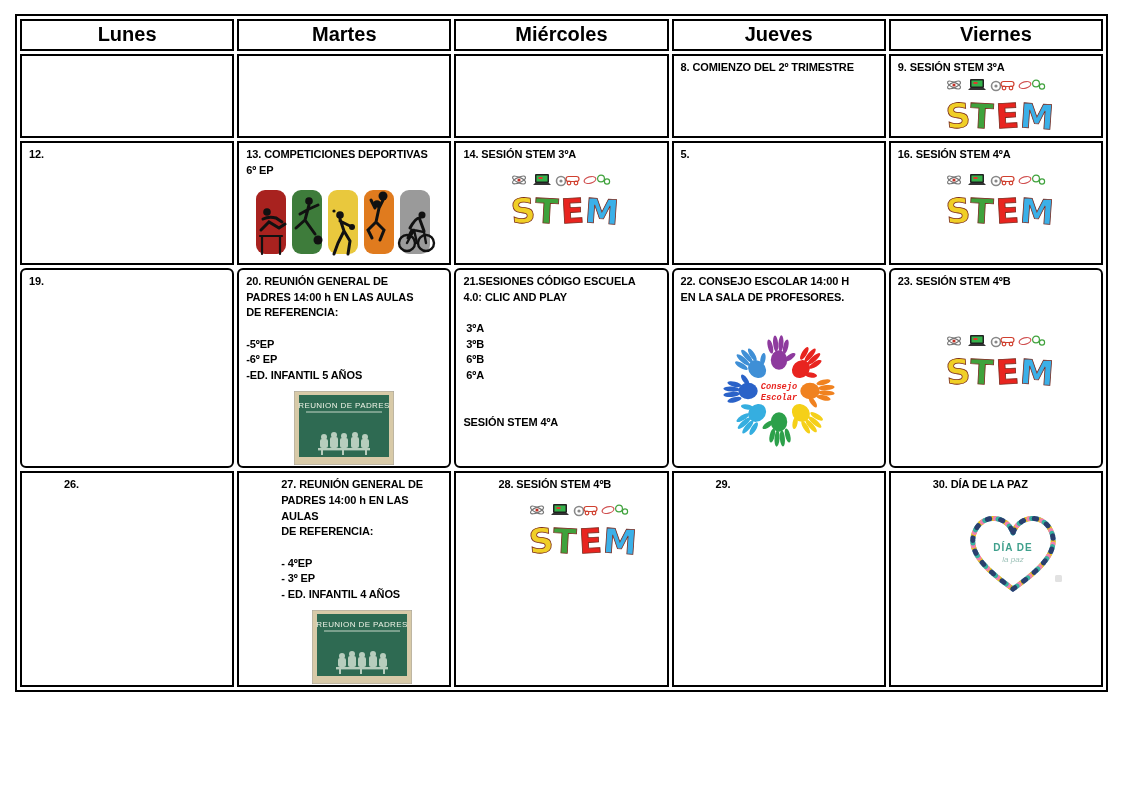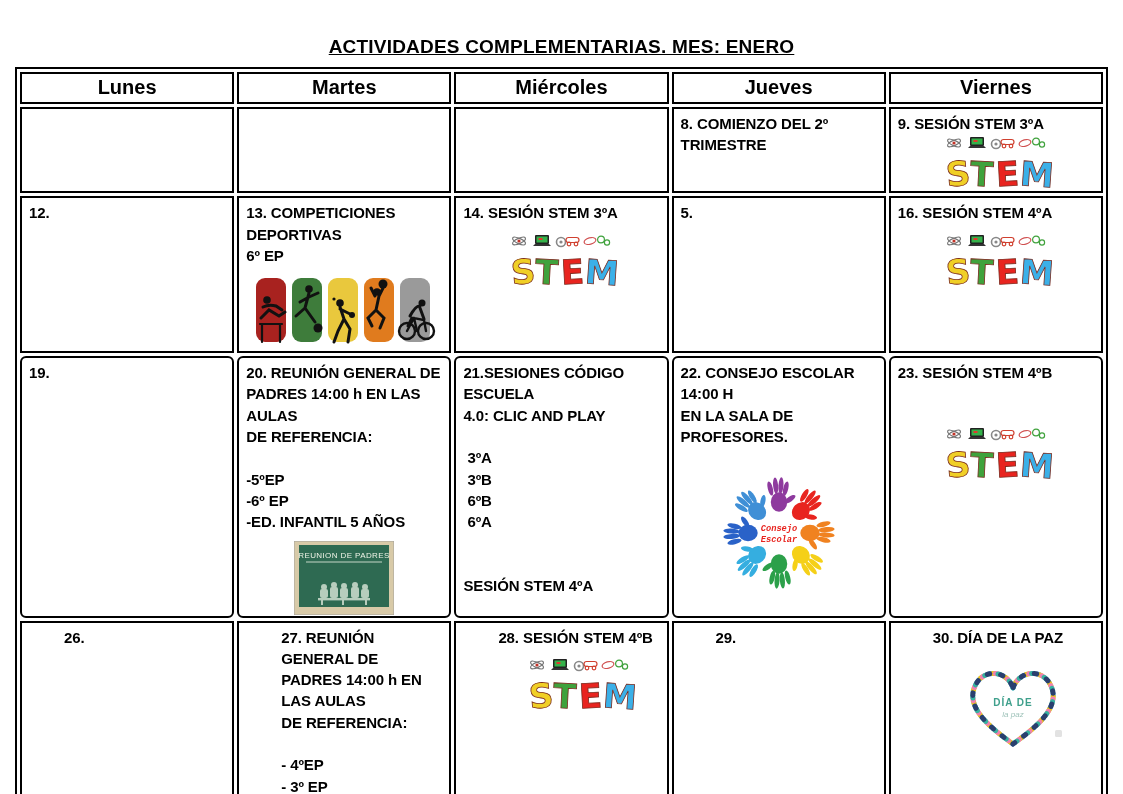--- a/index.html
+++ b/index.html
@@ -3,31 +3,30 @@
 <meta charset="utf-8">
 <style>
   html,body{margin:0;padding:0;background:#fff;}
   body{width:1123px;height:794px;overflow:hidden;font-family:"Liberation Sans",sans-serif;color:#000;}
   .page{padding:14px 15px 0 15px;}
   h1.title{margin:22px 0 9px 0;text-align:center;font-size:19px;font-weight:bold;text-decoration:underline;letter-spacing:.2px;}
   table.cal{border-collapse:separate;border-spacing:3px;border:2px solid #000;width:1093px;table-layout:fixed;background:#fff;}
   table.cal th,table.cal td{border:2px solid #000;vertical-align:top;background:#fff;}
   table.cal th{height:24px;font-size:20px;font-weight:bold;text-align:center;padding:2px 14px;}
   tr.r1 td{height:78px;} tr.r2 td{height:108px;} tr.r3 td{height:193px;border-radius:6px;} tr.r4 td{height:193px;padding-left:36px;}
-  td .txt{white-space:pre-wrap;font-size:15px;font-weight:bold;line-height:1.42;padding:3px 6px 0 6px;letter-spacing:-0.1px;}
+  td .txt{white-space:pre-wrap;font-size:11px;font-weight:bold;line-height:1.42;padding:3px 6px 0 6px;letter-spacing:-0.1px;}
   .img-slot{text-align:center;}
   .mt2{margin-top:2px;} .mt6{margin-top:8px;} .mt12{margin-top:10px;} .mt28{margin-top:26px;font-family:Liberation Mono, monospace;} .mt48{margin-top:44px;}
   svg{vertical-align:top;}
   .stem-letter{font-weight:bold;font-family:"DejaVu Sans",sans-serif;}
 </style>
 </head>
 <body>
 
 <div class="page">
-  <h1 class="title">ACTIVIDADES COMPLEMENTARIAS. MES: ENERO</h1>
 
   <table class="cal">
     <colgroup>
         <col style="width:20%">
         <col style="width:20%">
         <col style="width:20%">
         <col style="width:20%">
         <col style="width:20%">
       </colgroup>
     <thead>

